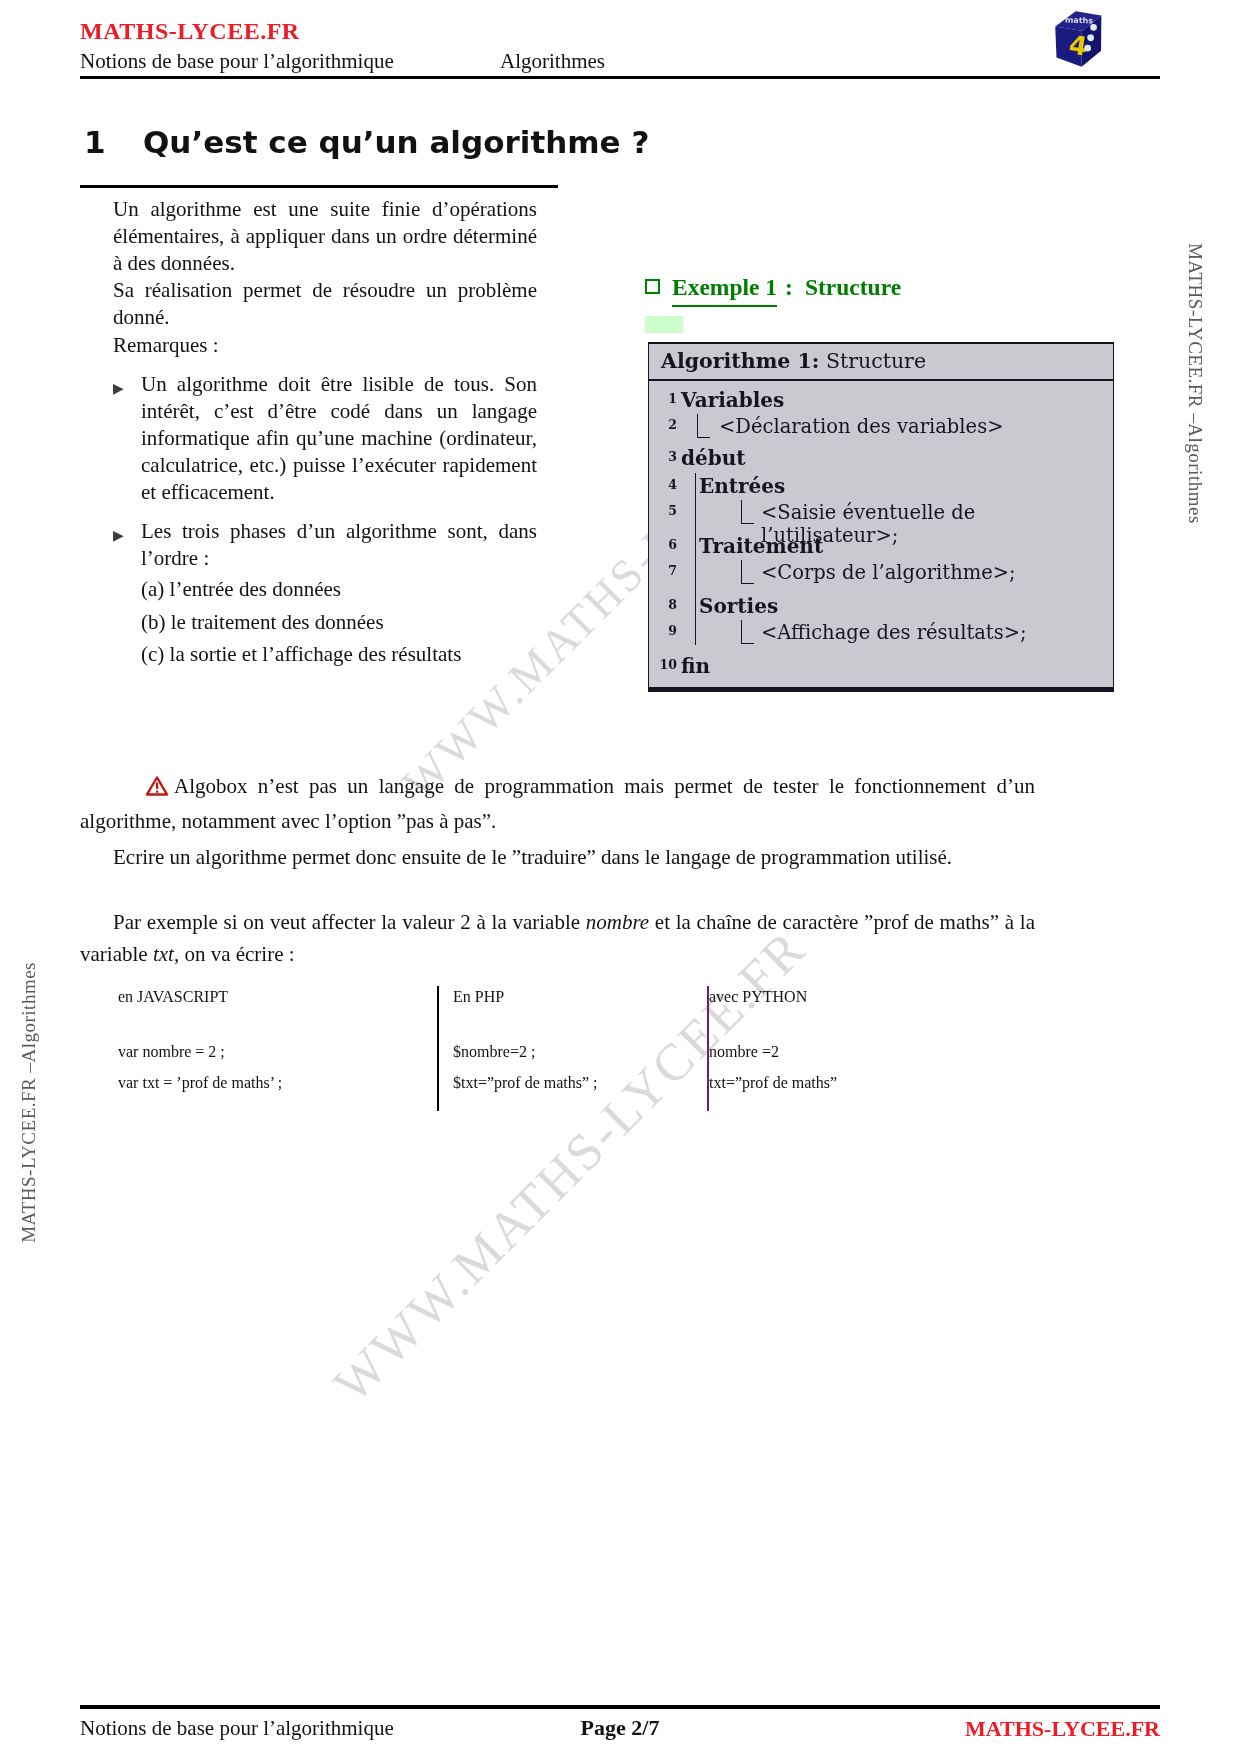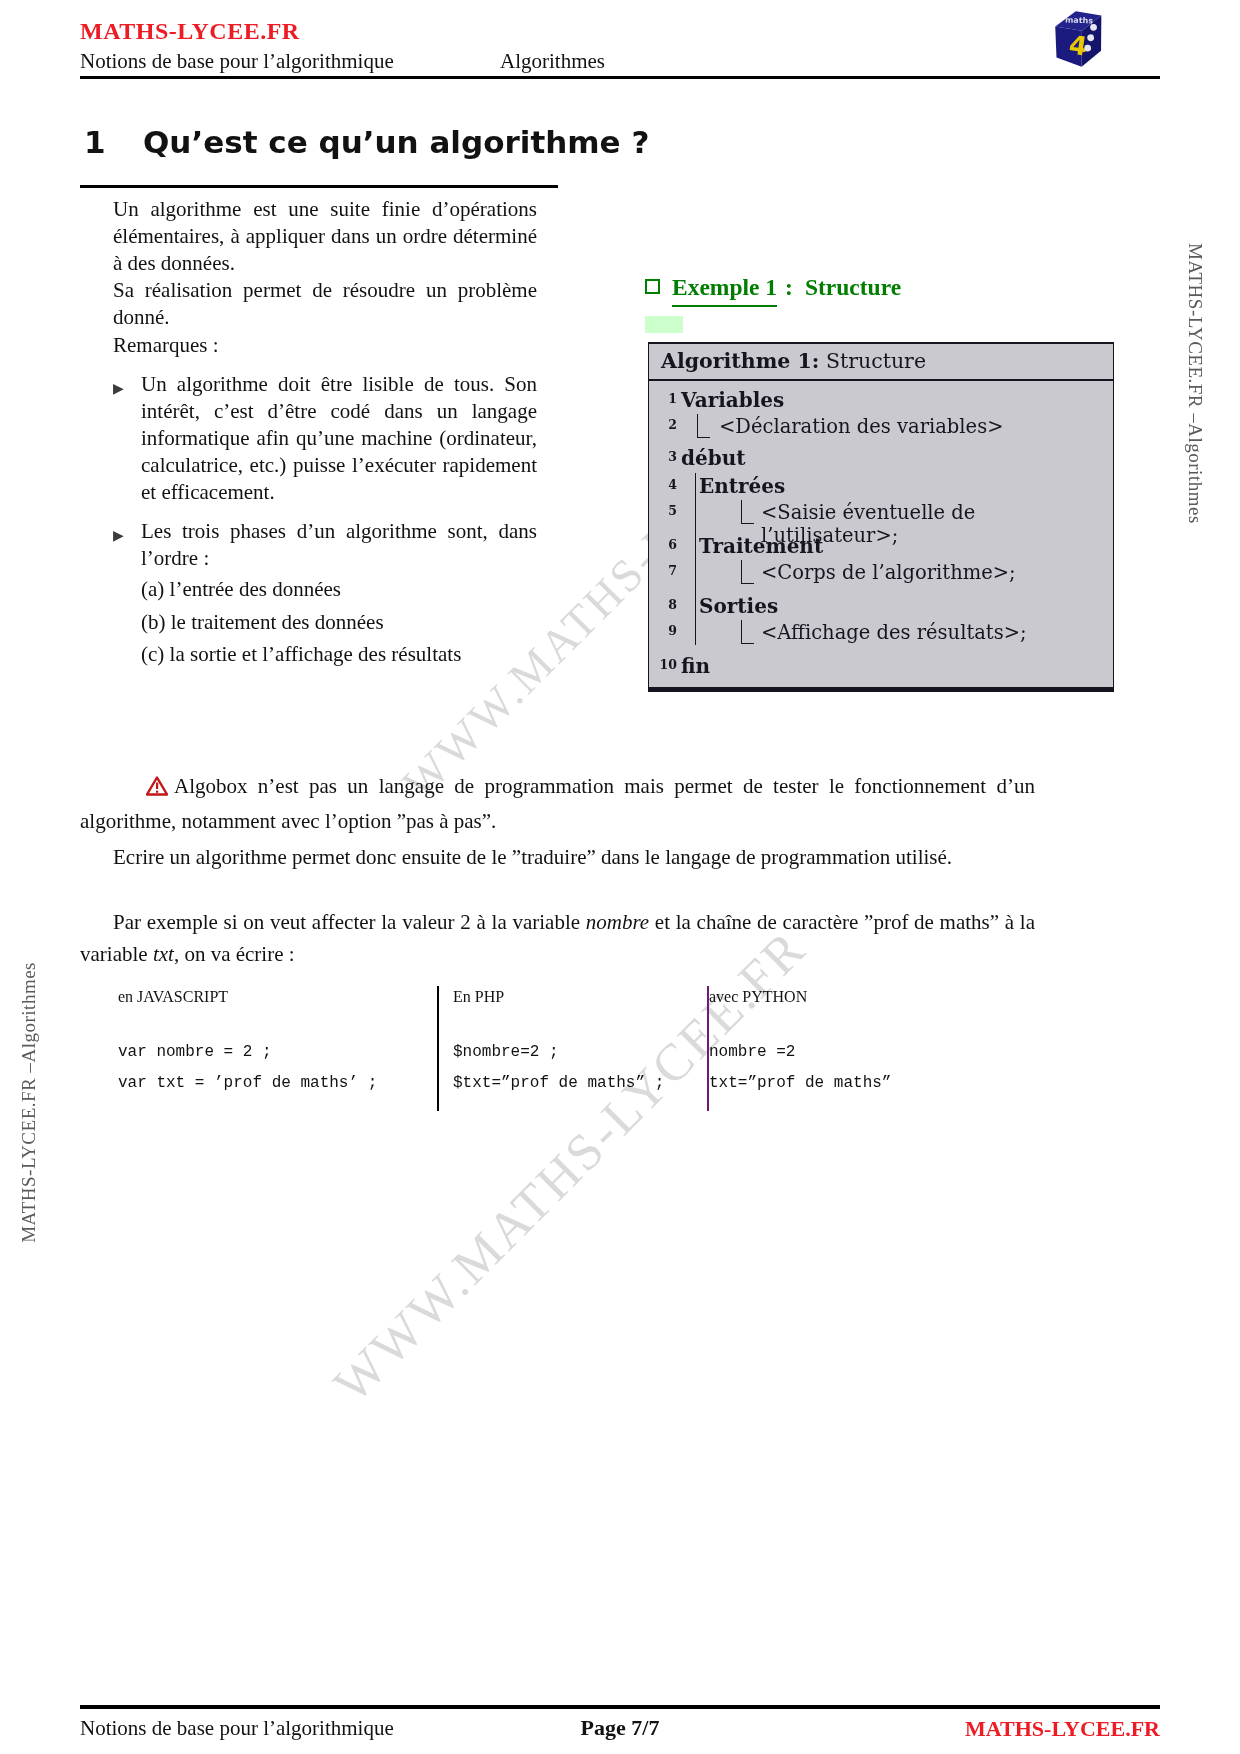--- a/index.html
+++ b/index.html
@@ -78,21 +78,21 @@
   .p-traduire { top:841px; }
   .p-exemple  { top:906px; }
   .warn-icon { display:inline-block; vertical-align:-3px; margin-right:6px; }
   .it { font-style:italic; }
   
   .code-table { position:absolute; left:118px; top:986px; z-index:1; display:flex;
     font-size:16px; }
   .code-col { padding:2px 0 6px 0; }
   .code-col .chead { height:30px; }
   .code-col .cgap  { height:25px; }
-  .code-col .cline { height:31px;font-family:Liberation Mono, monospace; }
+  .code-col .cline { height:31px; }
   .col-js  { width:319px; }
   .col-php { width:270px; border-left:2px solid #000; padding-left:14px; }
   .col-py  { width:300px; border-left:2px solid #701a75; }
   
   .ft-rule { position:absolute; left:80px; top:1705px; width:1080px; height:3.5px; background:#000; z-index:1; }
   .ft-left   { position:absolute; left:80px; top:1716px; z-index:1; font-size:21px; }
   .ft-center { position:absolute; left:0; top:1715px; width:1240px; text-align:center;
     font-weight:bold; font-size:22px; z-index:1; }
   .ft-right  { position:absolute; right:80px; top:1716px; z-index:1;
     color:#ed1c24; font-weight:bold; font-size:22px; }
@@ -245,16 +245,16 @@
     <div class="code-col col-py">
       <div class="chead">avec PYTHON</div>
       <div class="cgap"></div>
       <div class="cline">nombre =2</div>
       <div class="cline">txt=”prof de maths”</div>
     </div>
   </div>
 
   <div class="ft-rule"></div>
   <div class="ft-left">Notions de base pour l’algorithmique</div>
-  <div class="ft-center">Page 7/7</div>
+  <div class="ft-center">Page 2/7</div>
   <div class="ft-right">MATHS-LYCEE.FR</div>
 
 </div>
 
 </body></html>

